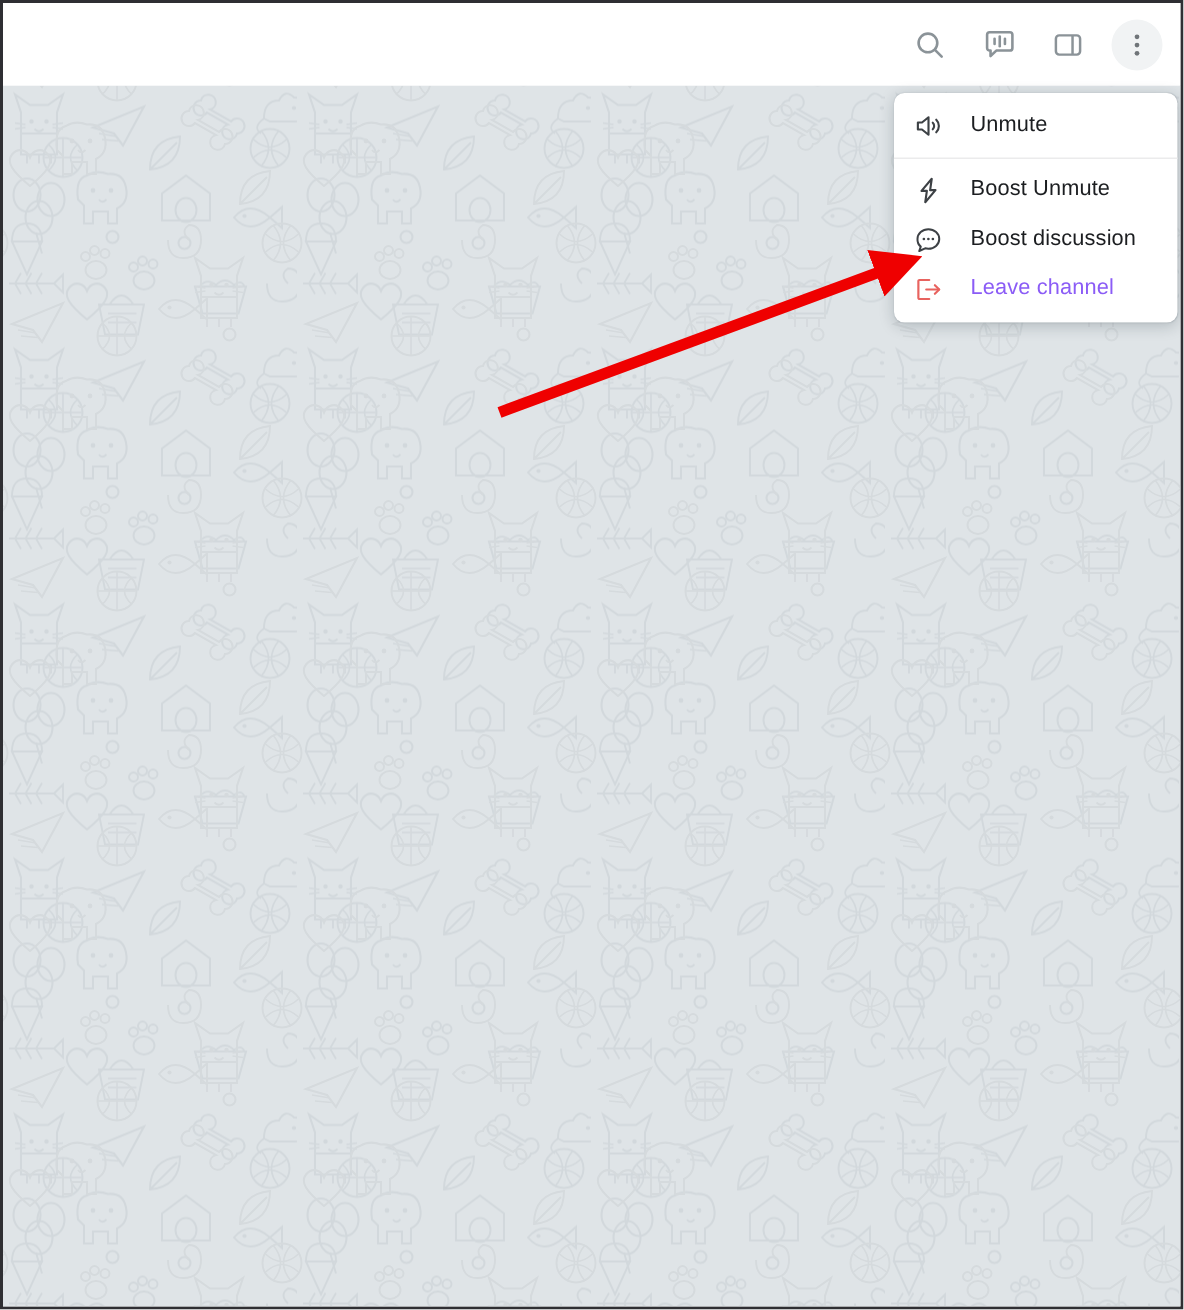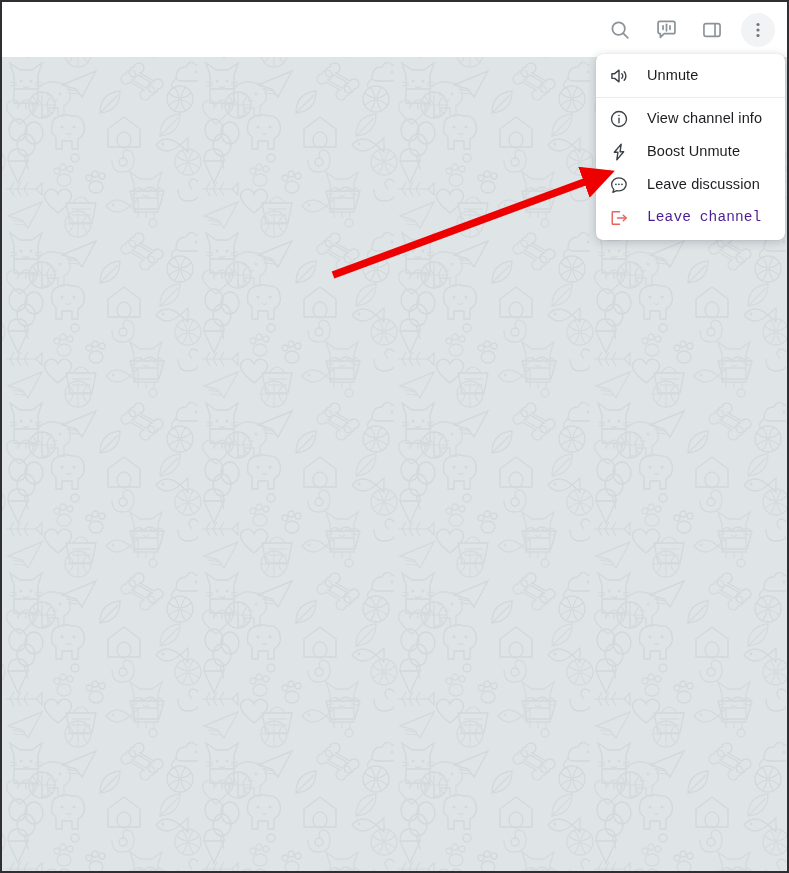--- a/index.html
+++ b/index.html
@@ -61,21 +61,21 @@
     background-color: #dfe4e7;
     overflow: hidden;
     z-index: 1;
   }
   .wallpaper svg { display: block; }
 
   
   .menu {
     position: absolute;
     left: 594px;
-    top: 52px;
+    top: 60px;
     width: 189px;
     background: #ffffff;
     border-radius: 7px;
     box-shadow: 0 2px 10px rgba(16,35,47,0.22), 0 0 1px rgba(16,35,47,0.18);
     padding: 5px 0 6px 0;
     z-index: 20;
     box-sizing: border-box;
   }
   .menu-item {
     display: flex;
@@ -94,21 +94,21 @@
     align-items: center;
     justify-content: flex-start;
     color: #3d4145;
   }
   .menu-item .mi-icon svg { display: block; }
   .menu-item .mi-label {
     margin-left: 12px;
     white-space: nowrap;
     line-height: 1;
   }
-  .menu-item.danger { color: #4c1d95; font-family: Liberation Mono, monospace; }
+  .menu-item.danger { color: #8b5cf6; }
   .menu-item.danger .mi-icon { color: #e8635f; }
   .menu-sep {
     height: 1px;
     background: #ebebec;
     margin: 5px 0 4px 0;
   }
 
   
   .arrow-layer {
     position: absolute;
@@ -300,30 +300,20 @@
           <path d="M3.5 9.2 h3.3 L12 5 v14 L6.8 14.8 H3.5 Z"></path>
           <path d="M15.4 9.4 a3.6 3.6 0 0 1 0 5.2"></path>
           <path d="M18.2 7 a7 7 0 0 1 0 10"></path>
         </svg>
       </span>
       <span class="mi-label">Unmute</span>
     </div>
 
     <div class="menu-sep"></div>
 
-    <div class="menu-item">
-      <span class="mi-icon">
-        <svg width="20" height="20" viewBox="0 0 24 24" fill="none" stroke="currentColor" stroke-width="1.6" stroke-linecap="round">
-          <circle cx="12" cy="12" r="9"></circle>
-          <line x1="12" y1="11" x2="12" y2="16.6"></line>
-          <circle cx="12" cy="7.8" r="0.95" fill="currentColor" stroke="none"></circle>
-        </svg>
-      </span>
-      <span class="mi-label">View channel info</span>
-    </div>
 
 
 
     <div class="menu-item">
       <span class="mi-icon">
         <svg width="20" height="20" viewBox="0 0 24 24" fill="none" stroke="currentColor" stroke-width="1.7" stroke-linecap="round" stroke-linejoin="round">
           <path d="M14.6 2.6 L6.4 12.3 h4.3 L9.4 21.4 L17.6 11.7 h-4.3 Z"></path>
         </svg>
       </span>
       <span class="mi-label">Boost Unmute</span>
@@ -332,21 +322,21 @@
 
     <div class="menu-item">
       <span class="mi-icon">
         <svg width="20" height="20" viewBox="0 0 24 24" fill="none" stroke="currentColor" stroke-width="1.6" stroke-linecap="round" stroke-linejoin="round">
           <path d="M20.6 11.2 c0 4.3 -3.9 7.8 -8.7 7.8 a10 10 0 0 1 -2.6 -0.34 L4.6 20.8 l1.2 -3.5 A7.4 7.4 0 0 1 3.2 11.2 C3.2 6.9 7.1 3.4 11.9 3.4 S20.6 6.9 20.6 11.2 Z"></path>
           <circle cx="8.3" cy="11.2" r="1.05" fill="currentColor" stroke="none"></circle>
           <circle cx="11.9" cy="11.2" r="1.05" fill="currentColor" stroke="none"></circle>
           <circle cx="15.5" cy="11.2" r="1.05" fill="currentColor" stroke="none"></circle>
         </svg>
       </span>
-      <span class="mi-label">Leave discussion</span>
+      <span class="mi-label">Boost discussion</span>
     </div>
 
 
     <div class="menu-item danger">
       <span class="mi-icon">
         <svg width="20" height="20" viewBox="0 0 24 24" fill="none" stroke="currentColor" stroke-width="1.75" stroke-linecap="round" stroke-linejoin="round">
           <path d="M12.6 4.4 H4.8 a0.9 0.9 0 0 0 -0.9 0.9 v13.4 a0.9 0.9 0 0 0 0.9 0.9 h7.8"></path>
           <line x1="10.2" y1="12" x2="20.4" y2="12"></line>
           <polyline points="17.1,8.6 20.6,12 17.1,15.4"></polyline>
         </svg>

